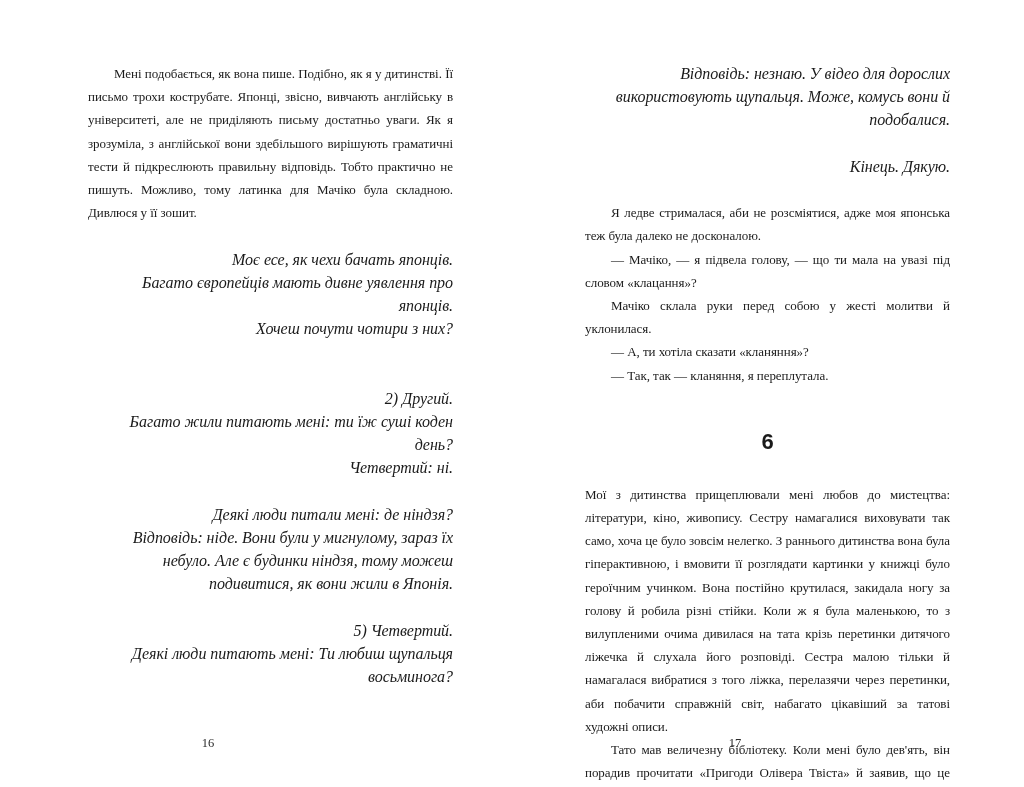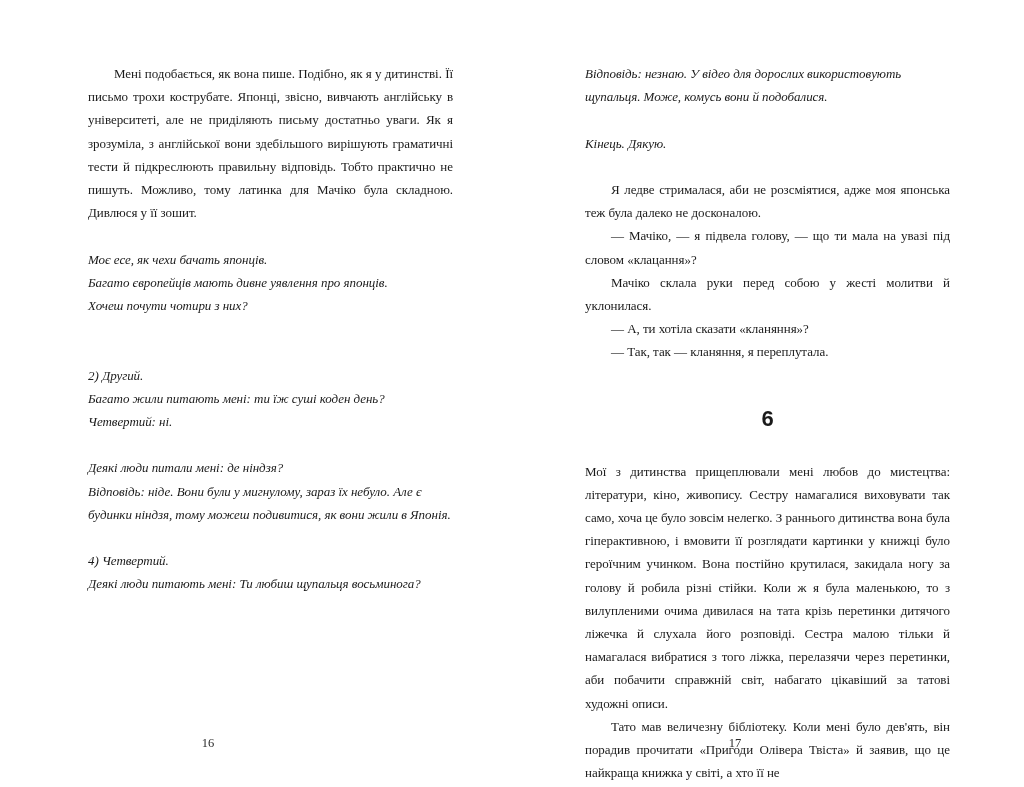--- a/index.html
+++ b/index.html
@@ -52,22 +52,22 @@
 
   p.indent { text-indent: 26px; }
   p.noindent { text-indent: 0; }
 
   .block-gap { height: 23.2px; }
 
   .italic-block {
     font-style: italic;
   }
   .italic-block p {
-    text-align: left;
-    font-size: 13px;
+    text-align: right;
+    font-size: 16px;
     line-height: 23.2px;
   }
 
   .chapter-num {
     text-align: center;
     font-weight: bold;
     font-size: 22px;
     line-height: 26px;
     margin: 0;
     font-family: "Liberation Sans", "DejaVu Sans", sans-serif;
@@ -121,21 +121,21 @@
       <div class="block-gap"></div>
 
       <div class="italic-block">
         <p class="noindent">Деякі люди питали мені: де ніндзя?</p>
         <p class="noindent">Відповідь: ніде. Вони були у мигнулому, зараз їх небуло. Але є будинки ніндзя, тому можеш подивитися, як вони жили в Японія.</p>
       </div>
 
       <div class="block-gap"></div>
 
       <div class="italic-block">
-        <p class="noindent">4) Четвертий.</p>
+        <p class="noindent">5) Четвертий.</p>
         <p class="noindent">Деякі люди питають мені: Ти любиш щупальця восьминога?</p>
       </div>
 
     </div>
 
     <div class="folio">16</div>
   </div>
 
   <div class="page page-right">
     <div class="text-col">

